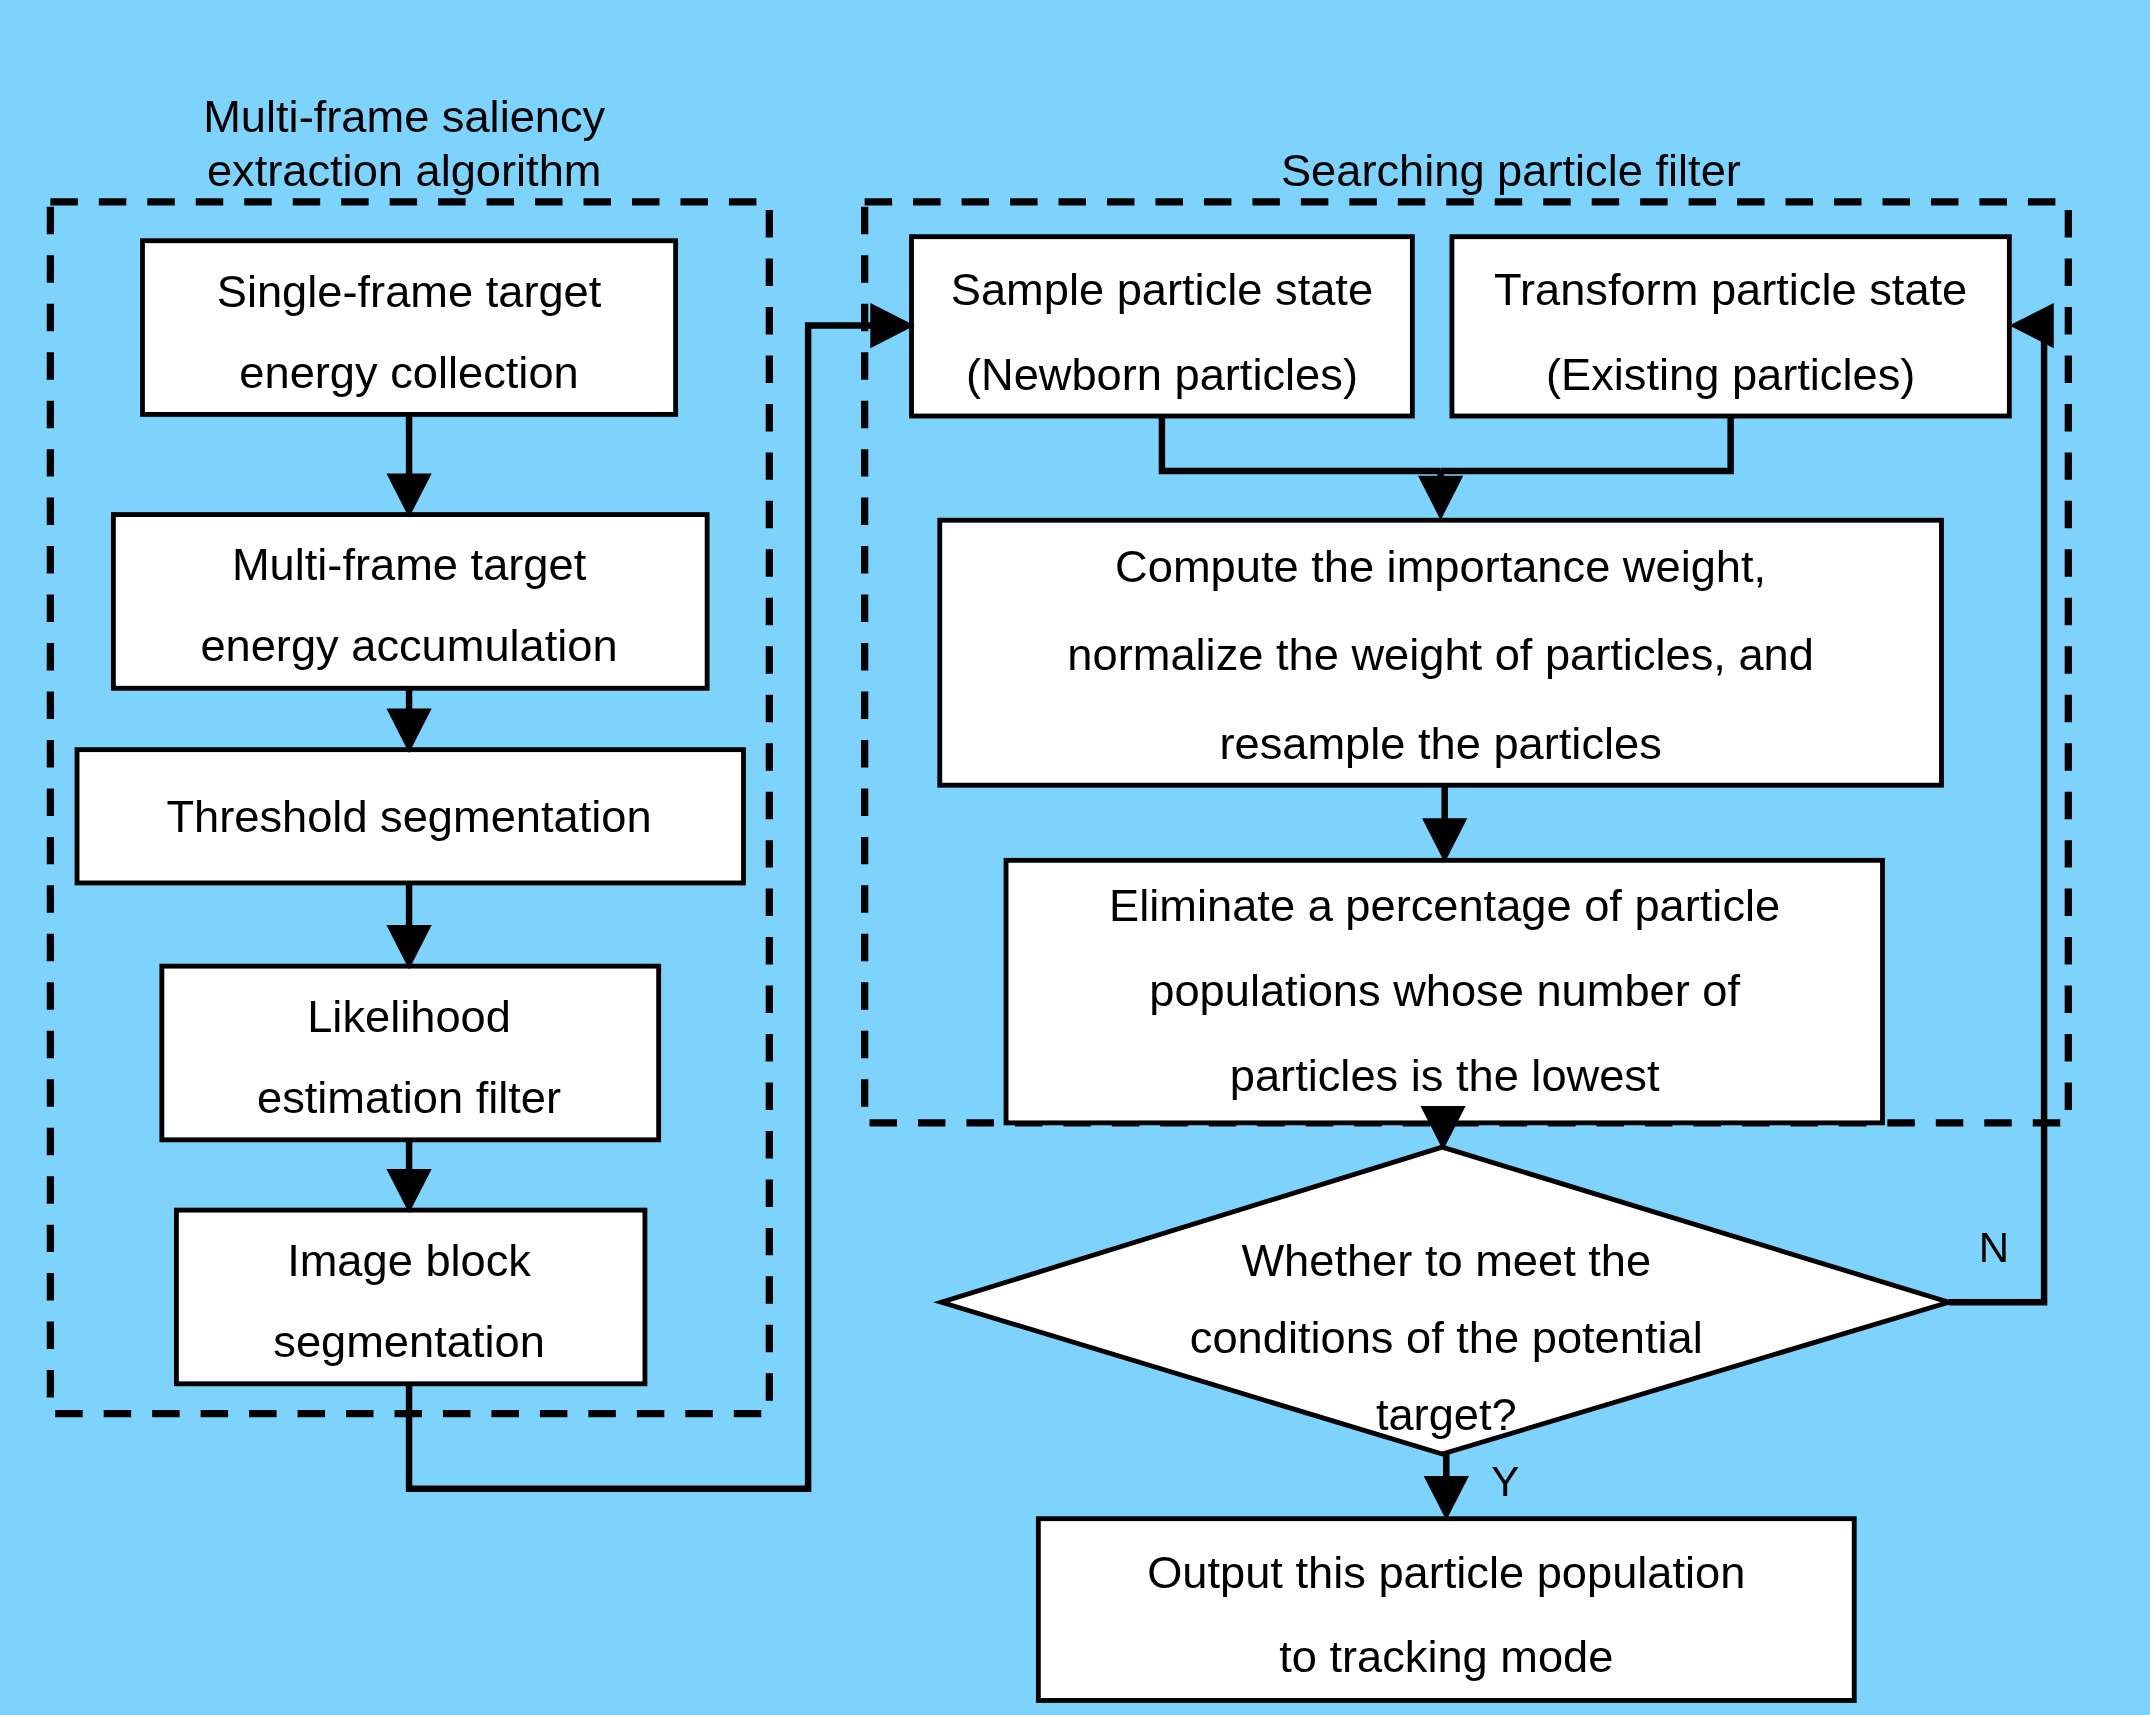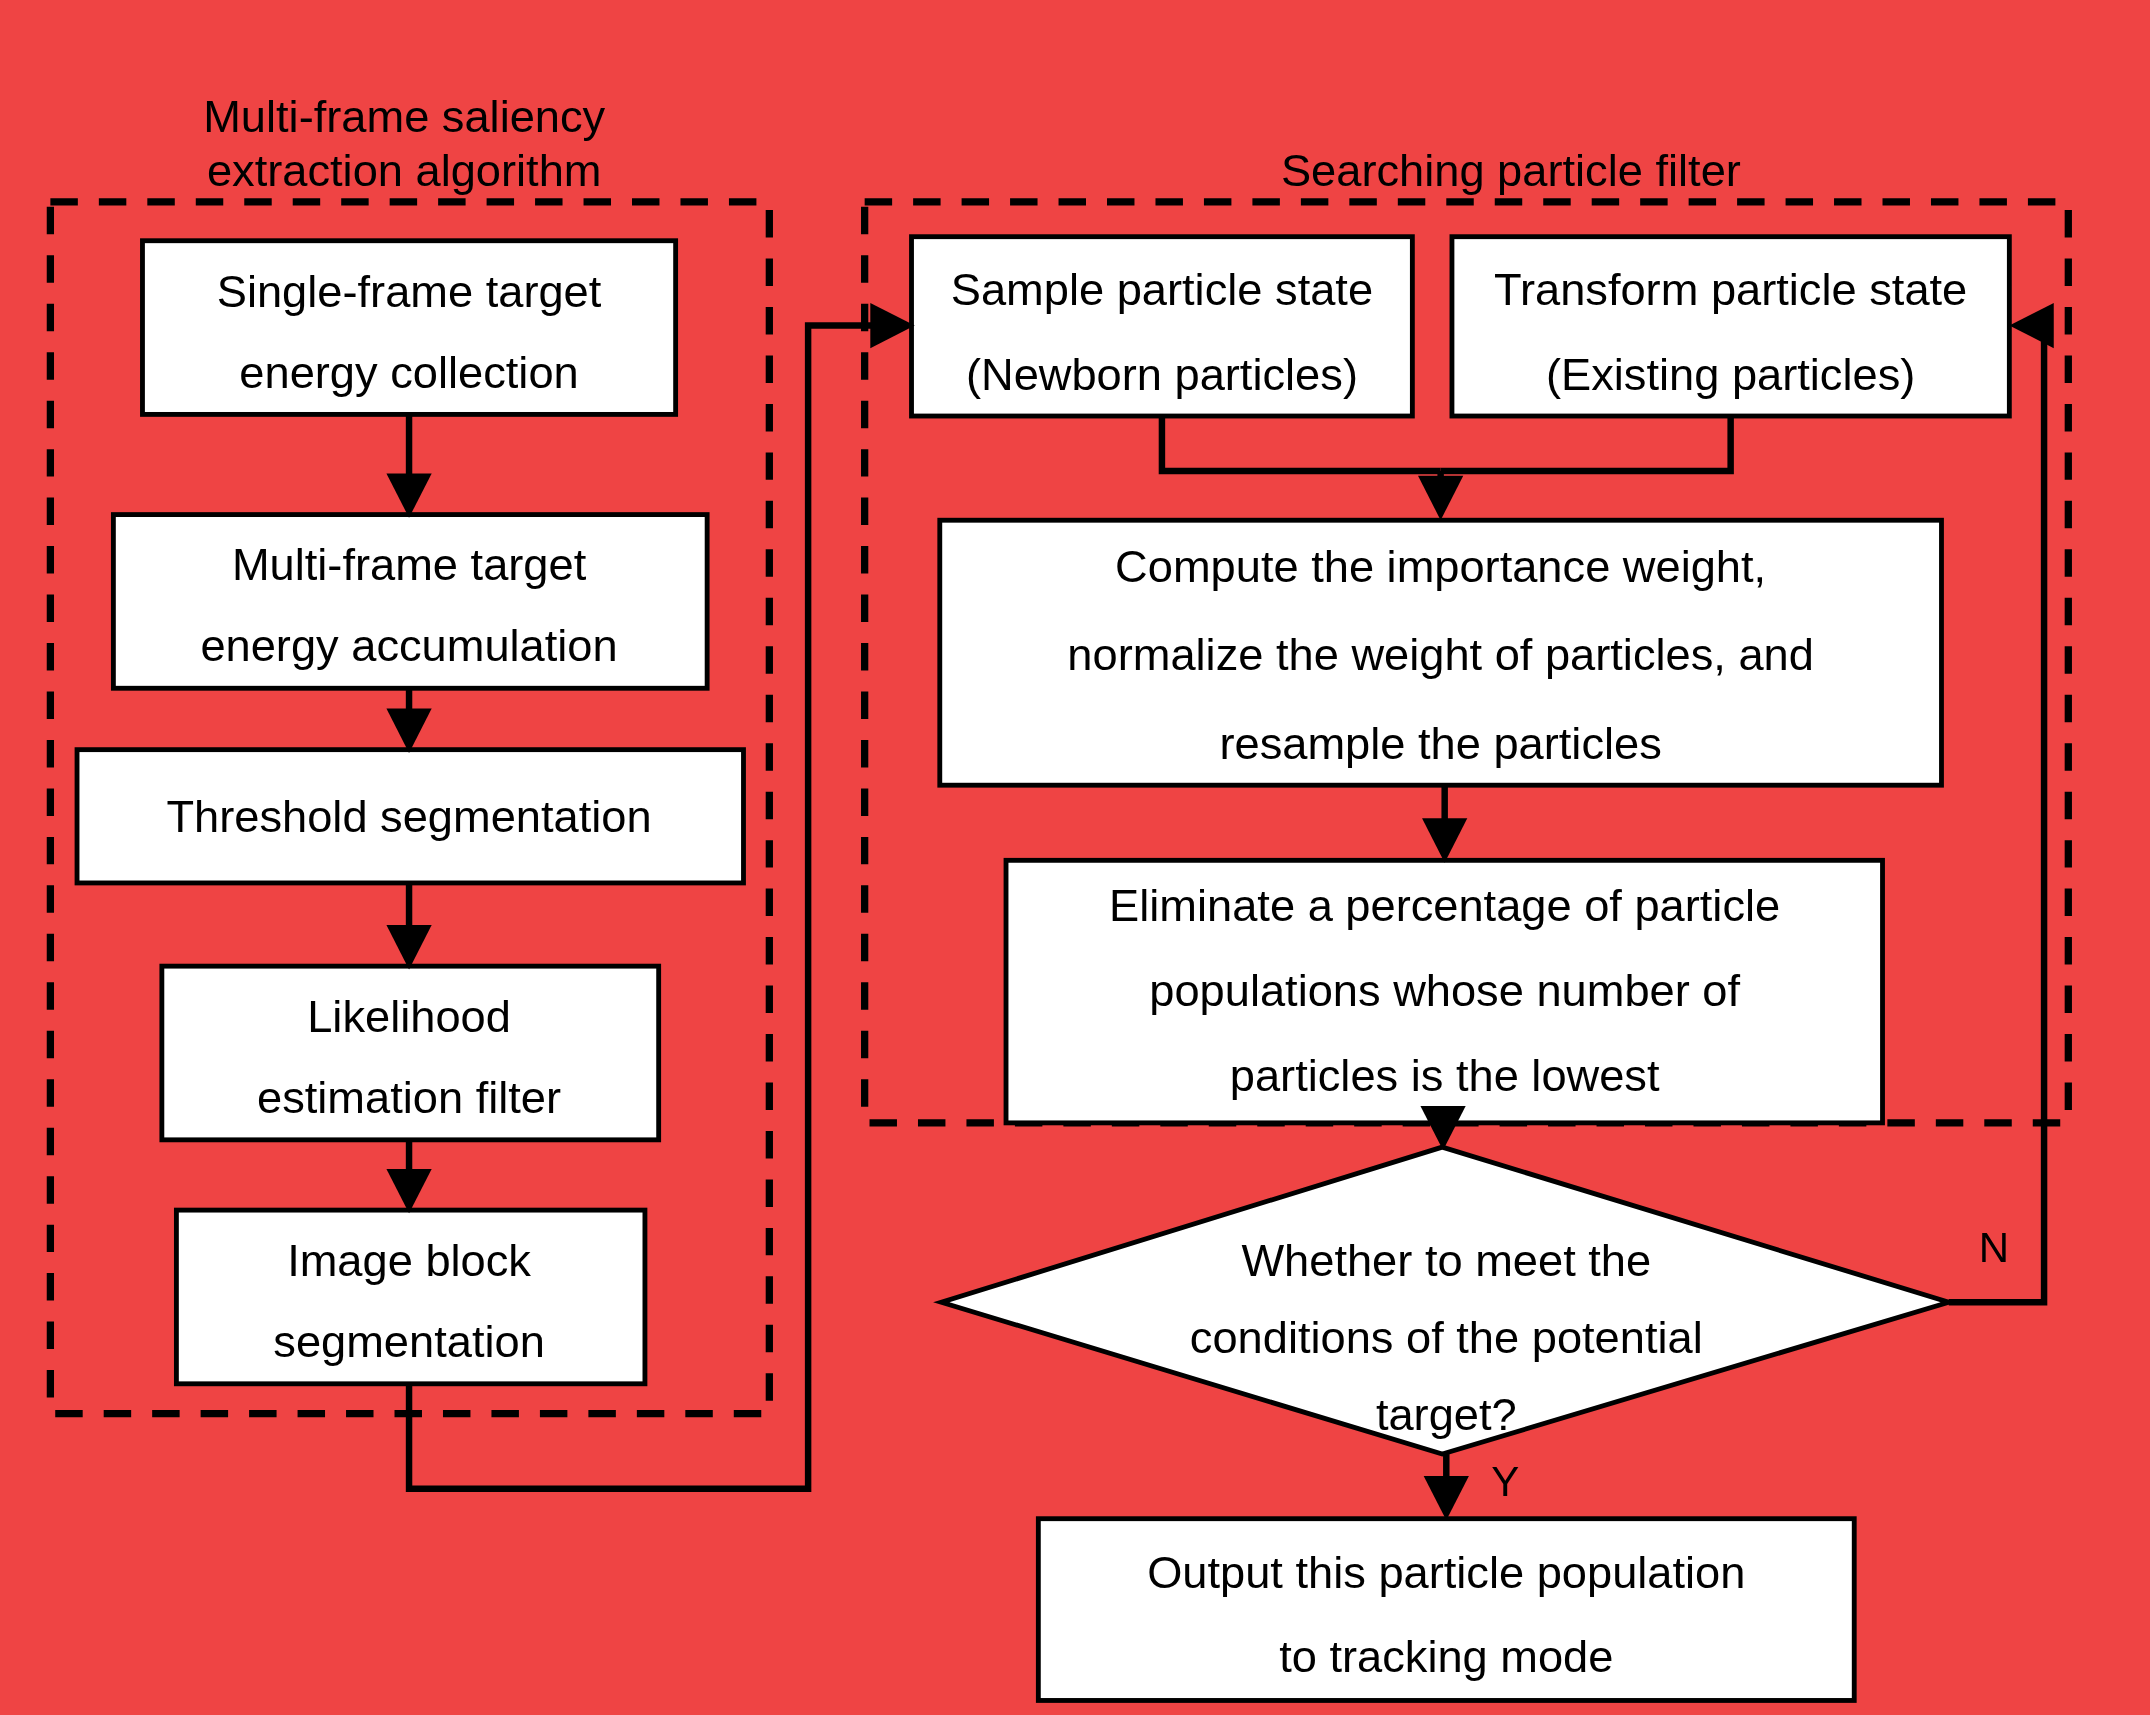--- a/index.html
+++ b/index.html
@@ -7,21 +7,21 @@
     padding: 0;
     background: #ffffff;
   }
   body {
     font-family: "Liberation Sans", sans-serif;
   }
   #canvas {
     position: relative;
     width: 2151px;
     height: 1715px;
-    background: #ef4444;
+    background: #7dd3fc;
     overflow: hidden;
   }
   svg#flow {
     position: absolute;
     top: 0;
     left: 0;
     width: 2151px;
     height: 1715px;
   }
   .grp-label {

